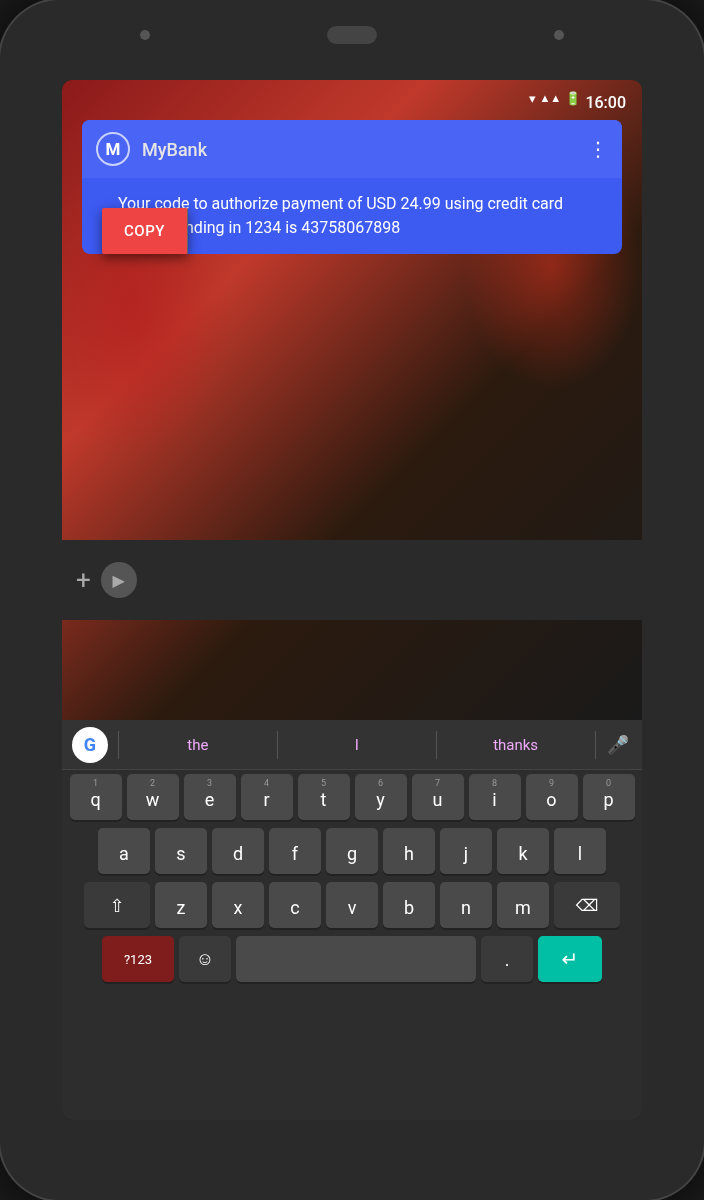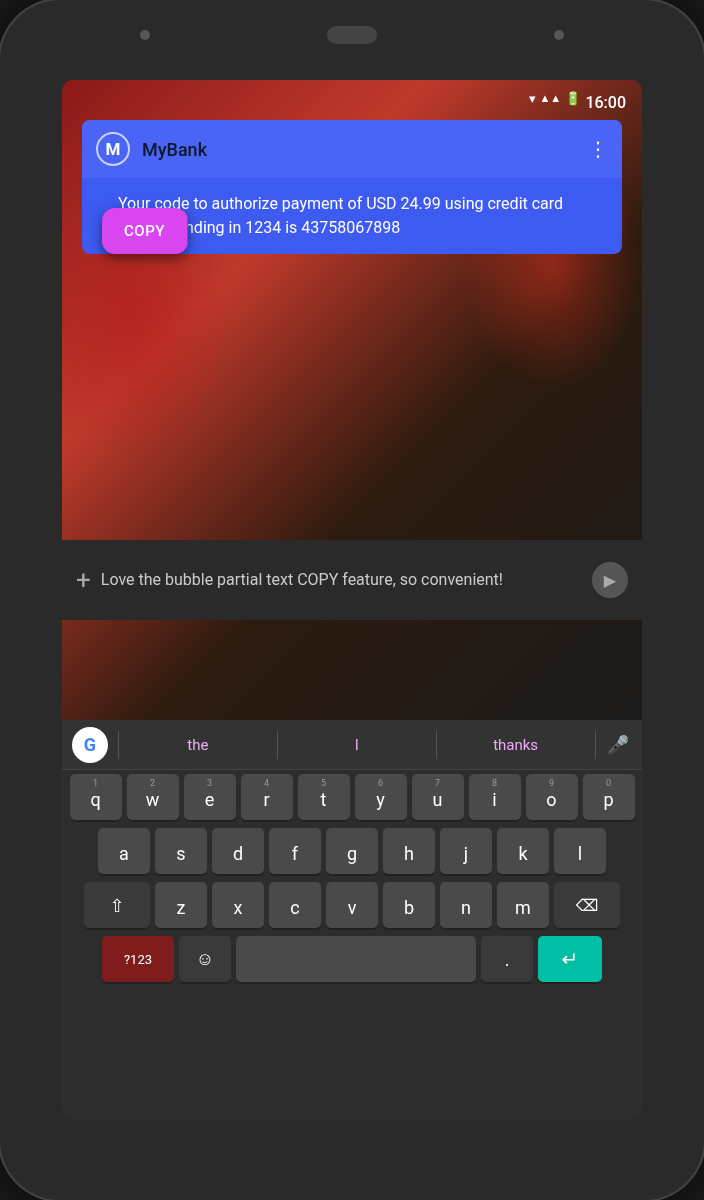--- a/index.html
+++ b/index.html
@@ -141,39 +141,39 @@
       align-items: center;
       justify-content: center;
       color: white;
       font-size: 17px;
       font-weight: bold;
       margin-right: 12px;
       flex-shrink: 0;
     }
 
     .app-name {
-      color: #0f172a;
+      color: #e5e5e5;
       font-size: 18px;
       font-weight: 500;
       flex: 1;
     }
 
     .more-icon {
       color: white;
       font-size: 20px;
       cursor: pointer;
     }
 
     
     .context-menu {
       position: absolute;
       top: 88px;
       left: 20px;
-      background: #d946ef;
-      border-radius: 13px;
+      background: #ef4444;
+      border-radius: 2px;
       display: flex;
       z-index: 30;
       box-shadow: 0 4px 12px rgba(0,0,0,0.5);
       overflow: hidden;
     }
 
     .context-menu-item {
       padding: 14px 22px;
       color: white;
       font-size: 15px;
@@ -445,21 +445,20 @@
       </div>
     </div>
 
     <div class="selection-handles" style="position:absolute;top:465px;left:20px;right:20px;">
       <div class="handle-left"></div>
       <div class="handle-right"></div>
     </div>
 
     <div class="compose-area">
       <div class="plus-button">+</div>
-      <div class="compose-input">Love the bubble partial text COPY feature, so convenient!</div>
       <div class="send-button">
         <span>▶</span>
       </div>
     </div>
 
     <div class="keyboard">
 
       <div class="keyboard-suggestions">
         <div class="google-g">
           <span class="g-letter">G</span>

